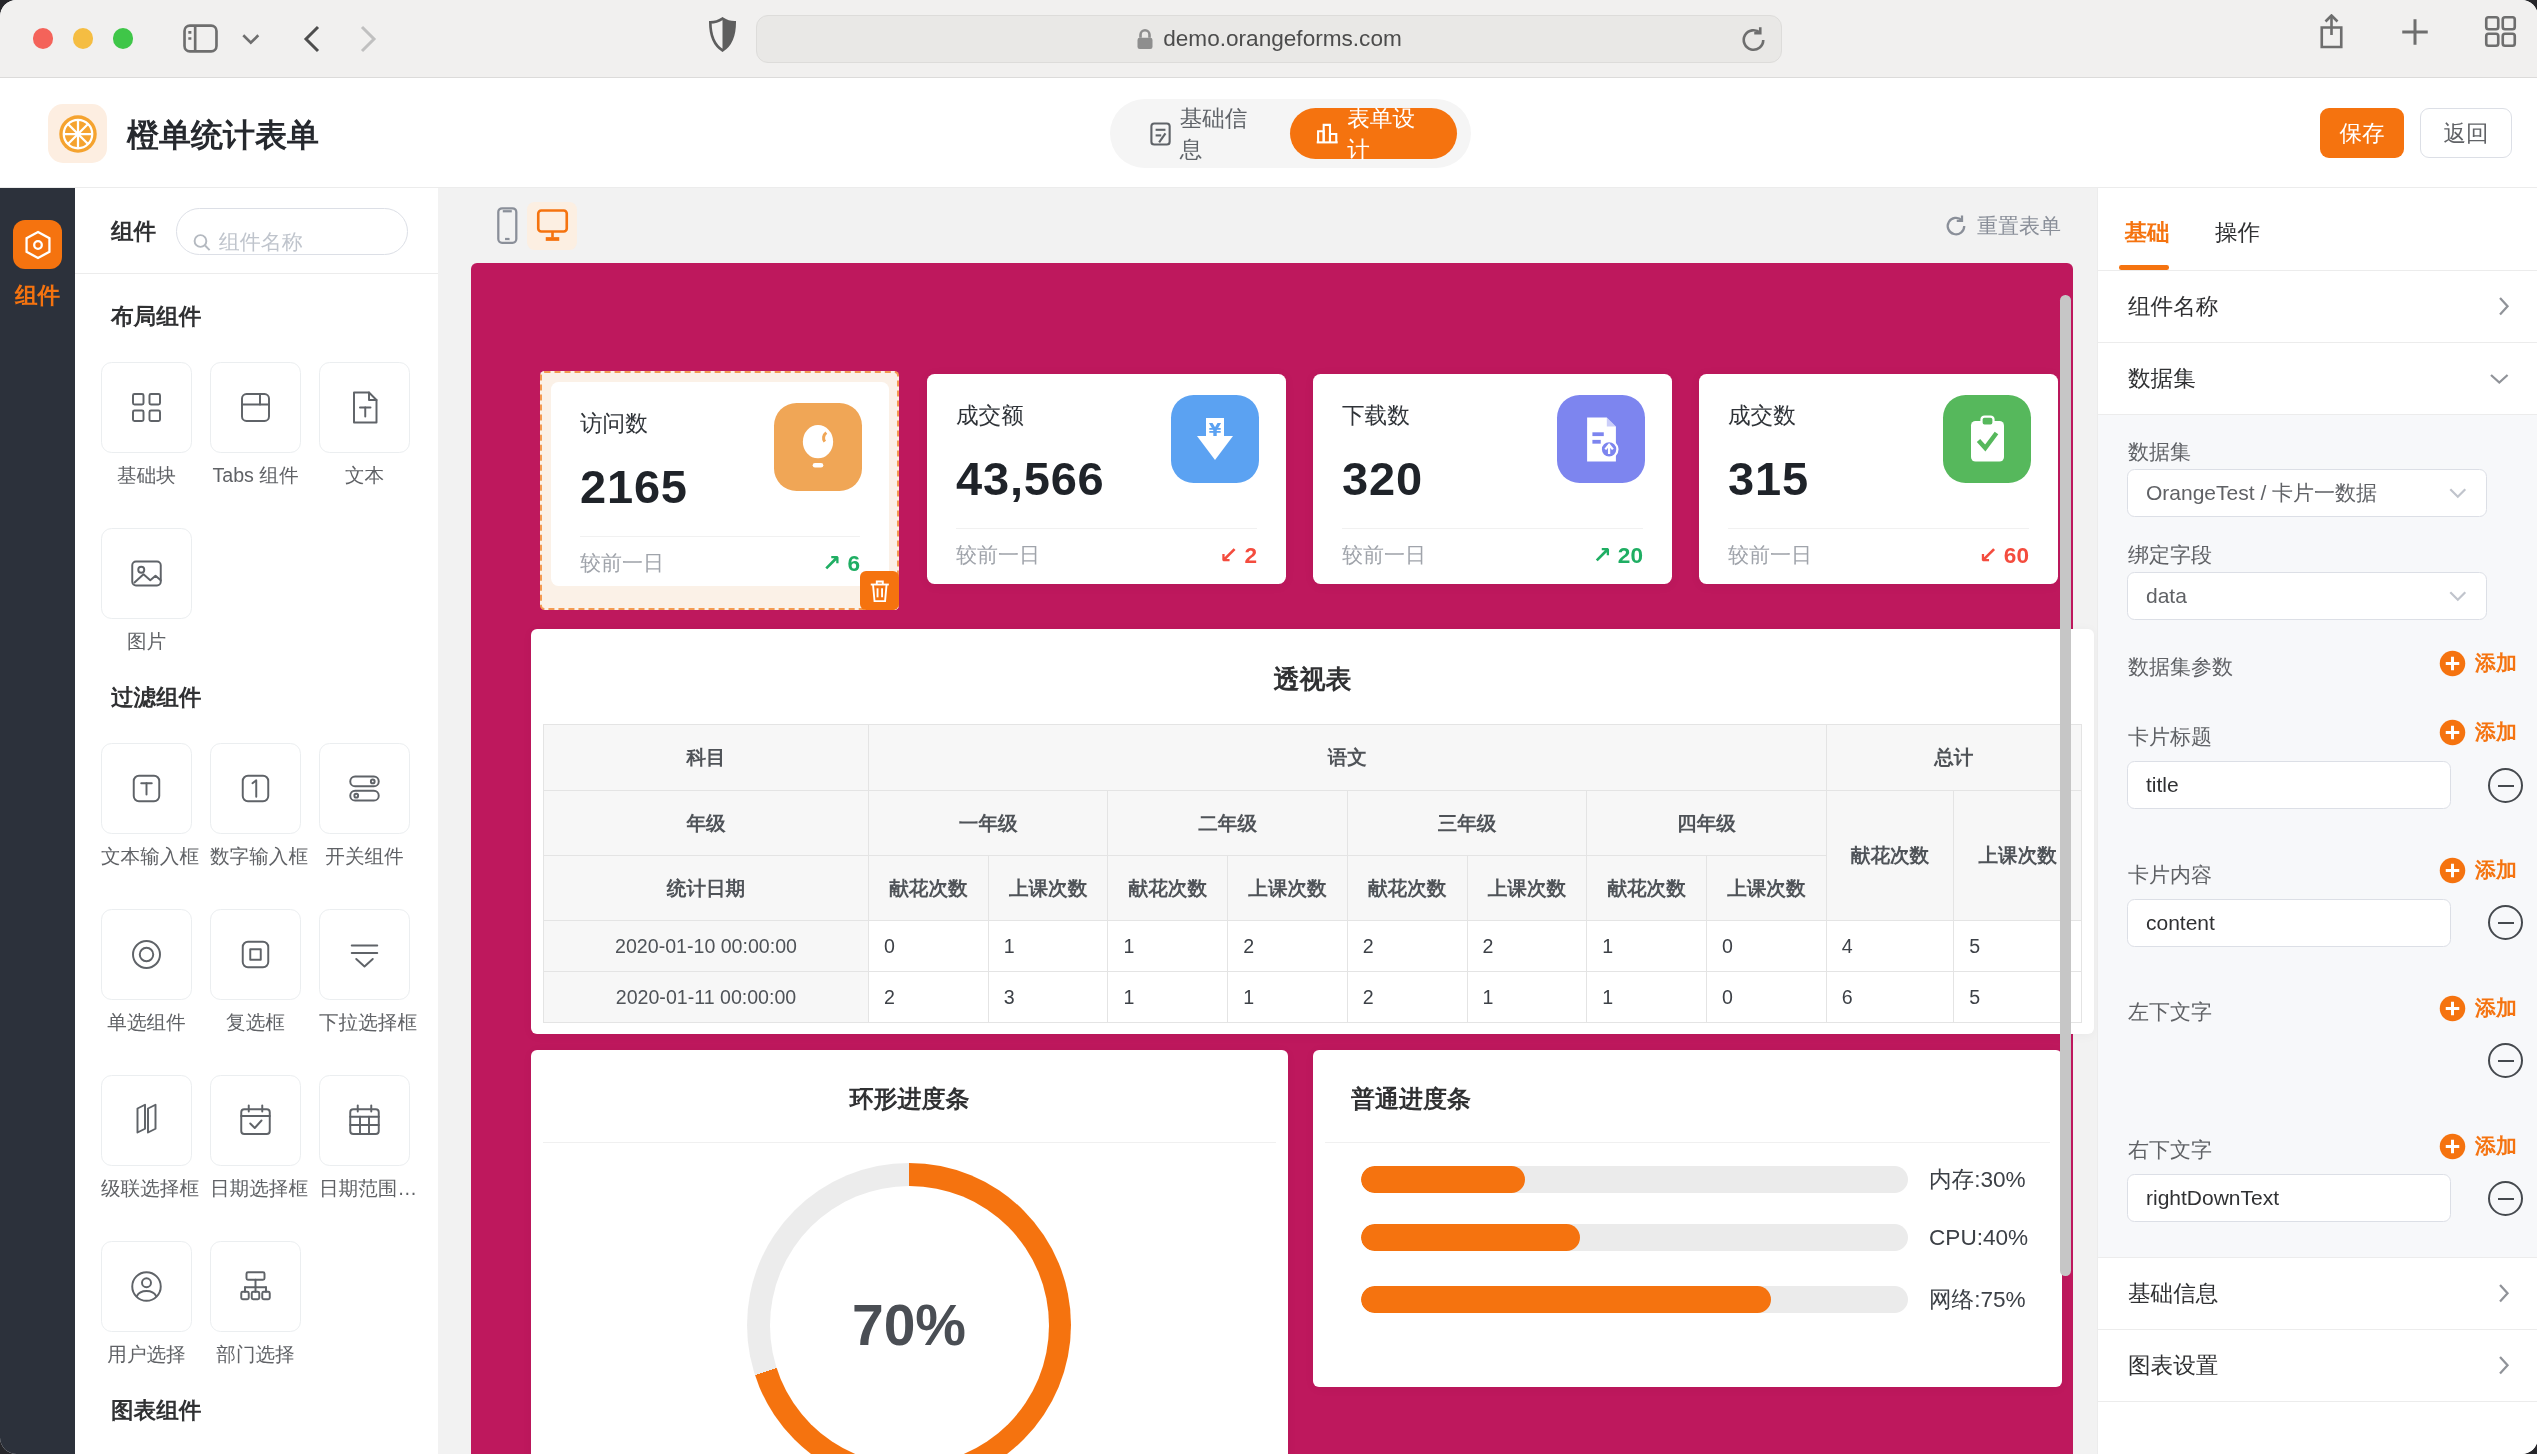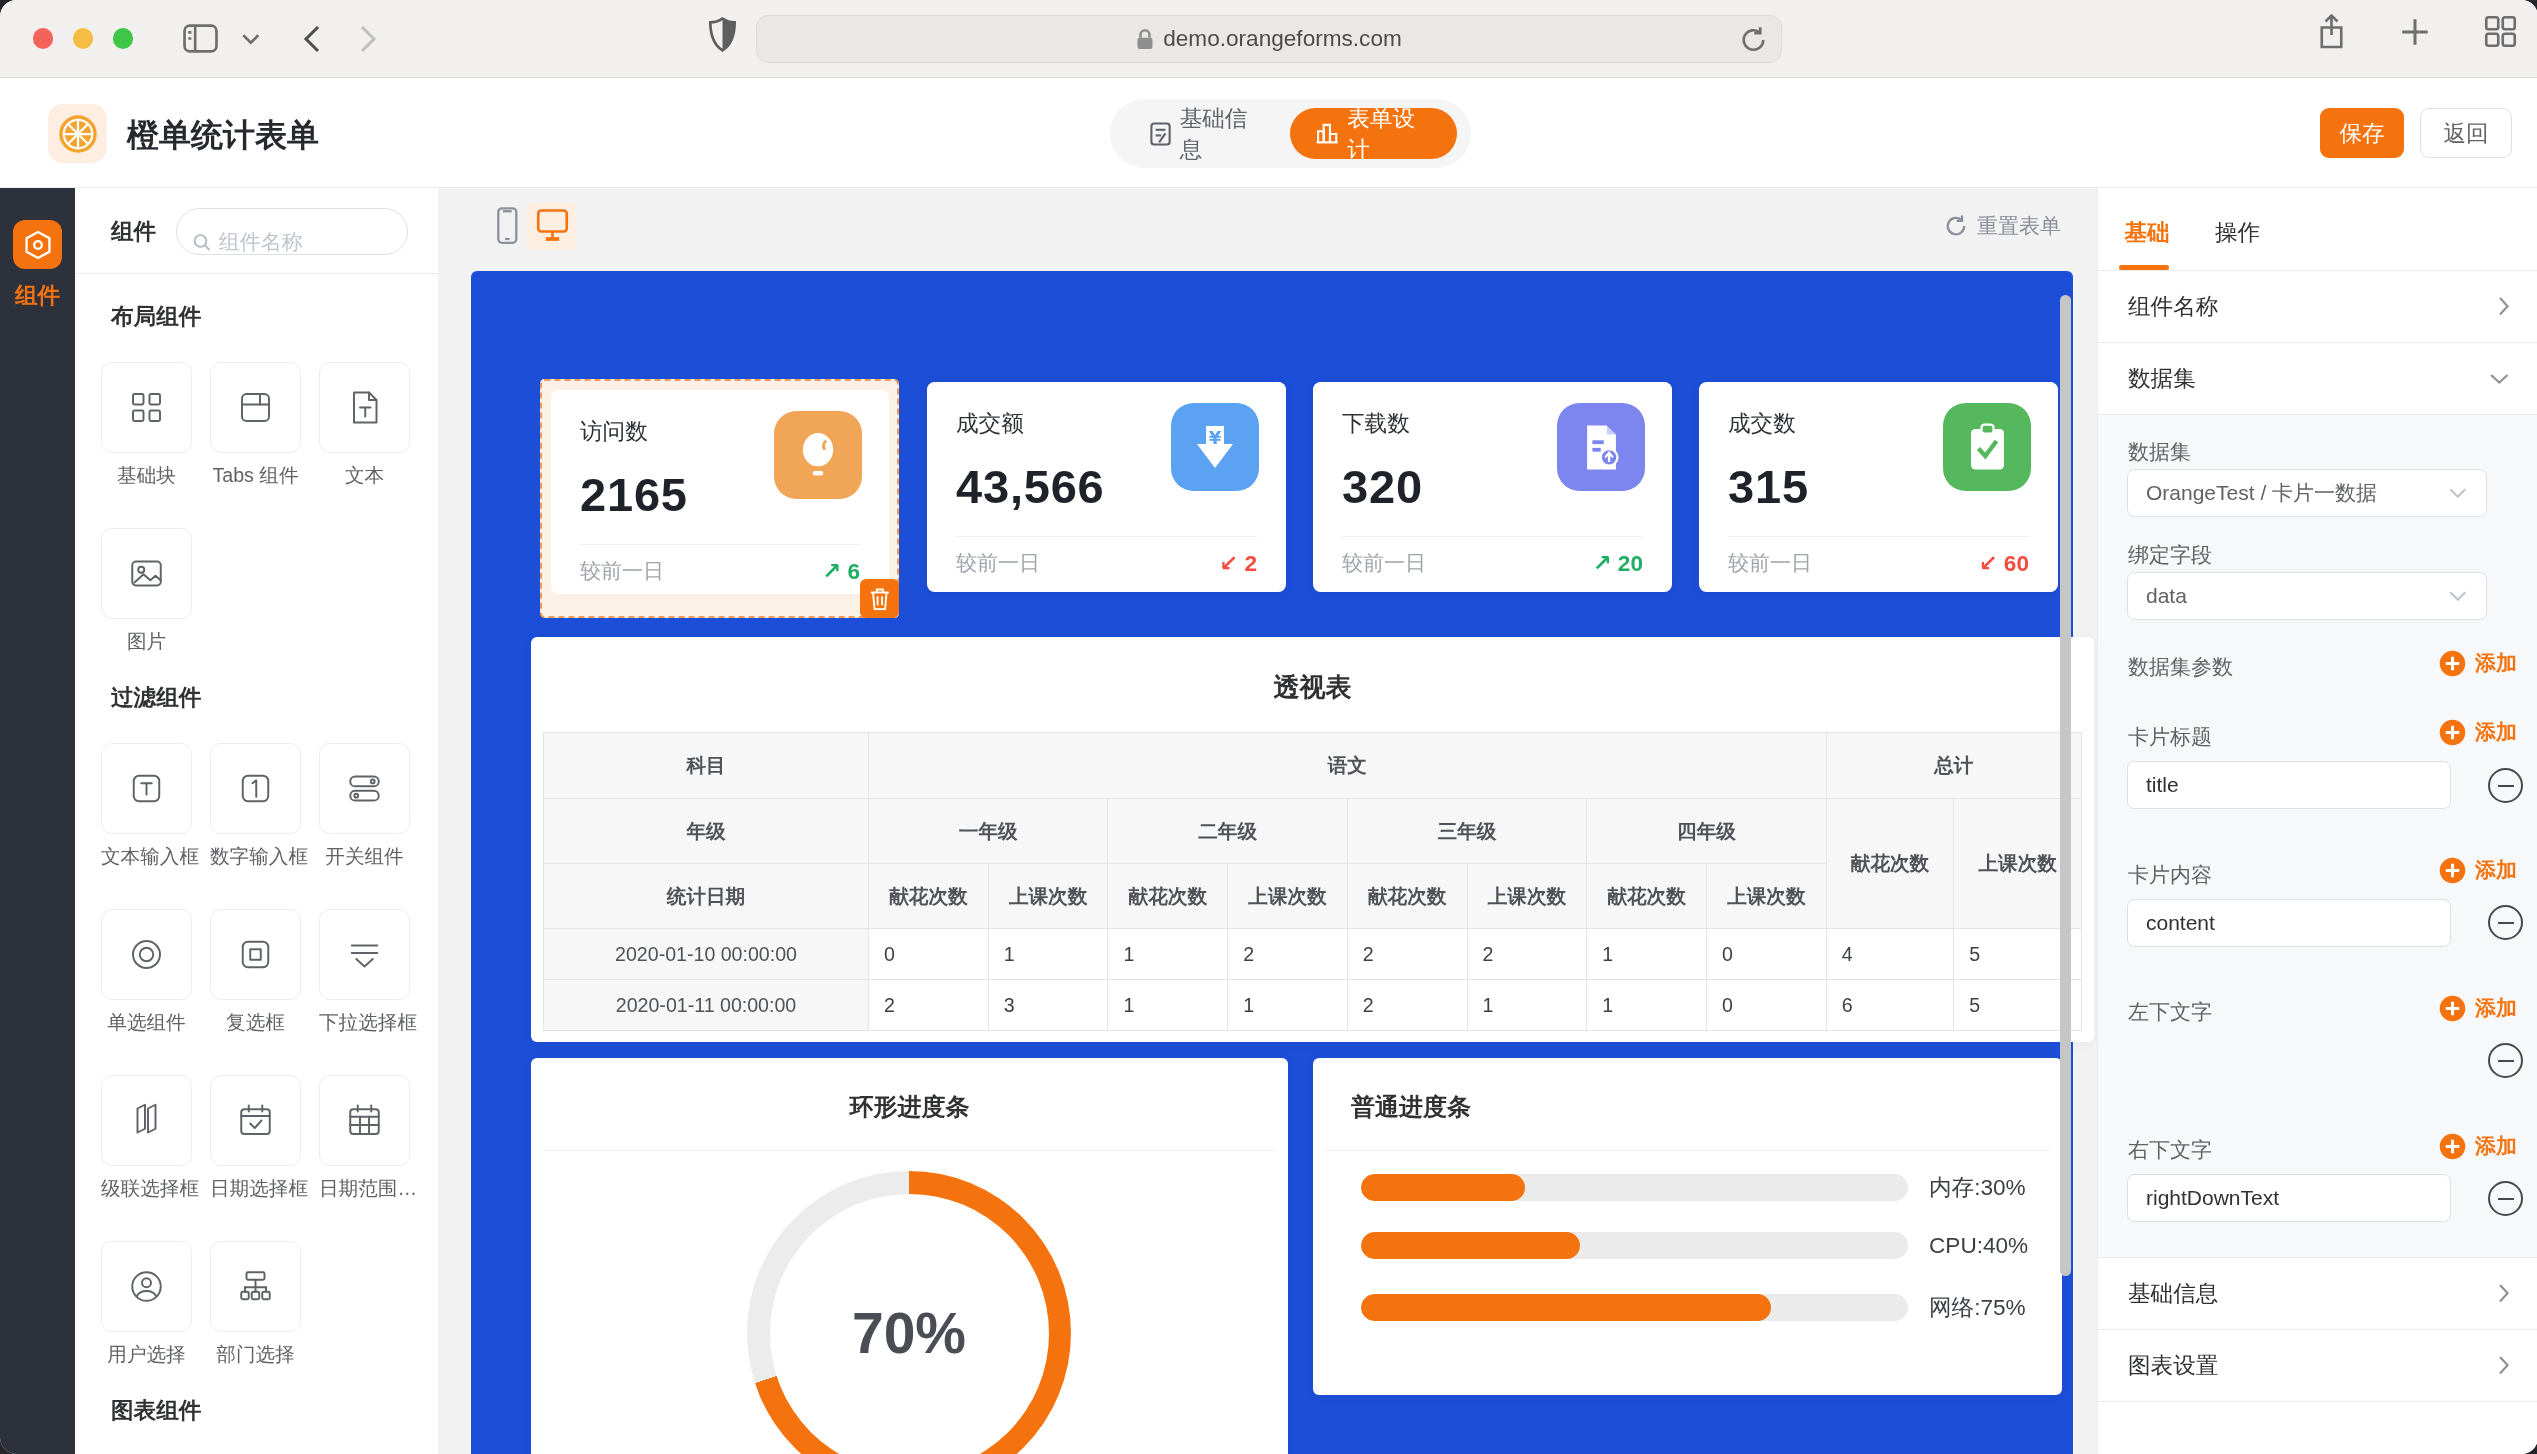--- a/index.html
+++ b/index.html
@@ -50,21 +50,21 @@
   .tbox { width:91px; height:91px; border:1.5px solid #ebeef0; border-radius:10.6px; background:#fff; display:flex; align-items:center; justify-content:center; }
   .tlabel { margin-top:9px; font-size:19.6px; color:#606266; text-align:center; white-space:nowrap; }
   .tile svg { stroke:#5f6368; fill:none; stroke-width:2.6; stroke-linecap:round; stroke-linejoin:round; }
 
   
   .canvas { flex:1; background:#f2f2f2; position:relative; overflow:hidden; }
   .dev-btn { position:absolute; top:13.6px; width:50px; height:48px; border-radius:7.5px; display:flex; align-items:center; justify-content:center; cursor:pointer; }
   .dev-phone { left:44px; }
   .dev-desktop { left:89px; background:#fcefe2; }
   .reset { position:absolute; right:36px; top:24px; display:flex; gap:9px; align-items:center; color:#8a8f99; font-size:21px; cursor:pointer; }
-  .sheet { position:absolute; left:33px; top:83px; width:1602px; bottom:-1.5px; background:#1d4ed8; border-radius:6px 6px 0 0; }
+  .sheet { position:absolute; left:33px; top:75px; width:1602px; bottom:-1.5px; background:#be185d; border-radius:6px 6px 0 0; }
   .scrollthumb { position:absolute; left:1622px; top:107px; width:10.6px; height:981px; background:#c6c6c6; border-radius:5.3px; }
 
   .sel-wrap { position:absolute; left:69px; top:108px; width:359px; height:239px; border:2.3px dashed #f49a52; background:#fbf1e7; border-radius:4.5px; }
   .trash-btn { position:absolute; right:-2.3px; bottom:-2.3px; width:39px; height:39px; background:#f5730f; border-radius:6px; display:flex; align-items:center; justify-content:center; cursor:pointer; }
   .stat-card { position:absolute; background:#fff; border-radius:7.5px; box-shadow:0 1.5px 10.6px rgba(0,0,0,.05); padding:26px 29px 0 29px; }
   .sel-wrap .stat-card { left:9px; top:9px; width:338px; height:204px; position:absolute; box-shadow:none; }
   .sc-title { font-size:22.6px; color:#2f3338; }
   .sc-value { font-size:47px; font-weight:800; color:#1f2329; margin-top:19.6px; letter-spacing:0.8px; }
   .sc-icon { position:absolute; right:27px; top:21px; width:88px; height:88px; border-radius:22.6px; display:flex; align-items:center; justify-content:center; }
   .sc-div { border-top:1.5px solid #f1f1f1; margin-top:22.6px; }

